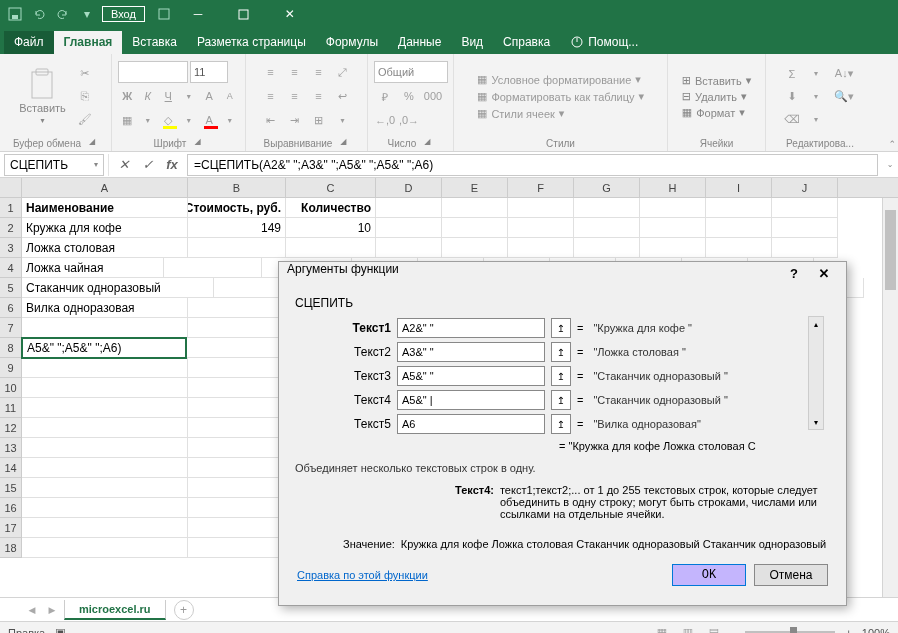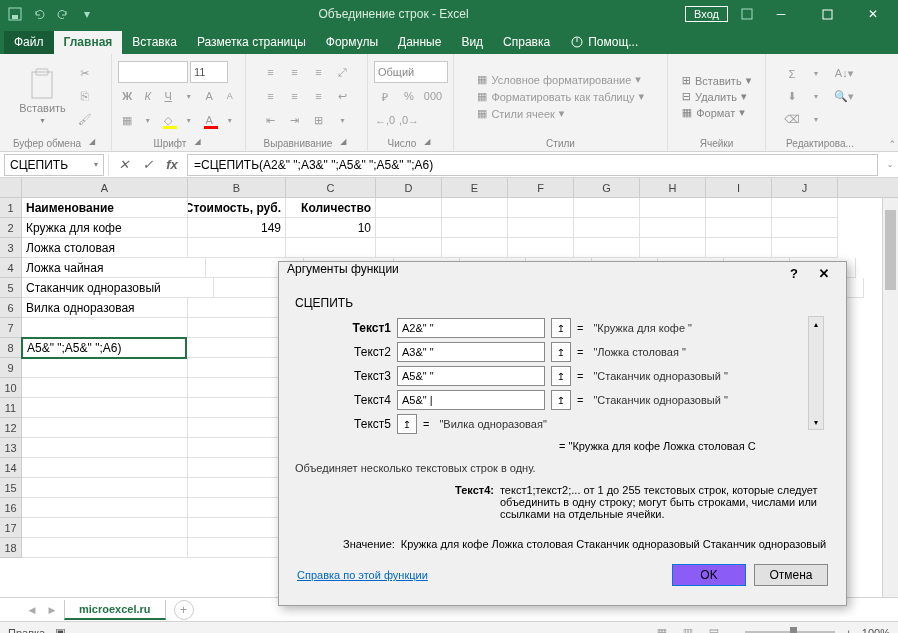--- a/index.html
+++ b/index.html
@@ -80,21 +80,21 @@
 .result-line { padding-left: 264px; font-size: 11px; margin: 6px 0 10px; }
 .desc-line { font-size: 11px; color: #333; margin-bottom: 10px; }
 .arg-desc { display: flex; gap: 6px; font-size: 11px; margin-bottom: 18px; padding-left: 160px; }
 .arg-desc-label { font-weight: bold; }
 .arg-desc-text { flex: 1; }
 .value-line { font-size: 11px; margin-bottom: 14px; padding-left: 48px; display: flex; gap: 6px; }
 .dialog-footer { display: flex; align-items: center; justify-content: space-between; padding: 0 2px; }
 .help-link { color: #0066cc; text-decoration: underline; font-size: 11px; cursor: pointer; }
 .dialog-btns { display: flex; gap: 8px; }
 .dlg-btn { width: 74px; height: 22px; border: 1px solid #888; background: #e1e1e1; font-size: 12px; }
-.dlg-btn.primary { border: 1px solid #0078d7; background: #8b5cf6; }
+.dlg-btn.primary { border: 1px solid #0078d7; background: #c4b5fd; font-family: Liberation Mono, monospace; }
 
 .styles-list { display: flex; flex-direction: column; gap: 2px; font-size: 11px; color: #9a9a9a; }
 .styles-item { display: flex; align-items: center; gap: 4px; padding: 1px 2px; }
 .cells-list { display: flex; flex-direction: column; gap: 1px; font-size: 11px; color: #868686; }
 .edit-col { display: flex; flex-direction: column; gap: 1px; }
 </style>
 </head>
 <body>
 
 <div class="titlebar">
@@ -112,21 +112,20 @@
         </svg>
       </div>
     <div class="qat-icon">
         <svg width="14" height="14" viewBox="0 0 14 14">
           <path d="M10 7 A4 4 0 1 0 8 11" fill="none" stroke="currentColor"></path>
           <path d="M10 4 L10 8 L6 8" fill="none" stroke="currentColor"></path>
         </svg>
       </div>
     <div class="qat-icon">▾</div>
   </div>
-  <div class="title-center">Объединение строк  -  Excel</div>
   <div class="title-right">
     <div class="title-login">Вход</div>
     <div class="qat-icon">
         <svg width="12" height="12" viewBox="0 0 12 12">
           <rect x="1" y="1" width="10" height="10" fill="none" stroke="currentColor"></rect>
         </svg>
       </div>
     <div class="title-btn">─</div>
     <div class="title-btn">
         <svg width="11" height="11" viewBox="0 0 11 11">
@@ -381,21 +380,21 @@
           <div class="cell" style="width: 90px;"></div>
           <div class="cell" style="width: 66px;"></div>
           <div class="cell" style="width: 66px;"></div>
           <div class="cell" style="width: 66px;"></div>
           <div class="cell" style="width: 66px;"></div>
           <div class="cell" style="width: 66px;"></div>
           <div class="cell" style="width: 66px;"></div>
           <div class="cell" style="width: 66px;"></div>
         </div>
         <div class="cell-row">
-          <div class="cell" style="width: 184px;">Ложка чайная</div>
+          <div class="cell" style="width: 142px;">Ложка чайная</div>
           <div class="cell" style="width: 98px;"></div>
           <div class="cell" style="width: 90px;"></div>
           <div class="cell" style="width: 66px;"></div>
           <div class="cell" style="width: 66px;"></div>
           <div class="cell" style="width: 66px;"></div>
           <div class="cell" style="width: 66px;"></div>
           <div class="cell" style="width: 66px;"></div>
           <div class="cell" style="width: 66px;"></div>
           <div class="cell" style="width: 66px;"></div>
         </div>
@@ -631,20 +630,21 @@
         </div>
         <div class="arg-row">
           <div class="arg-label">Текст4</div>
           <input class="arg-input" value="A5&amp;&quot; |" style="">
           <div class="arg-ref-btn">↥</div>
           <span style="font-size: 11px;"> = </span>
           <span class="arg-result">"Стаканчик одноразовый "</span>
         </div>
         <div class="arg-row">
           <div class="arg-label">Текст5</div>
+          <input class="arg-input" value="A6" style="">
           <div class="arg-ref-btn">↥</div>
           <span style="font-size: 11px;"> = </span>
           <span class="arg-result">"Вилка одноразовая"</span>
         </div>
       </div>
     <div class="arg-scroll">
       <div class="arg-scroll-up">▴</div>
       <div style="flex:1;"></div>
       <div class="arg-scroll-down" style="position:absolute;bottom:0;left:0;right:0;">▾</div>
     </div>

